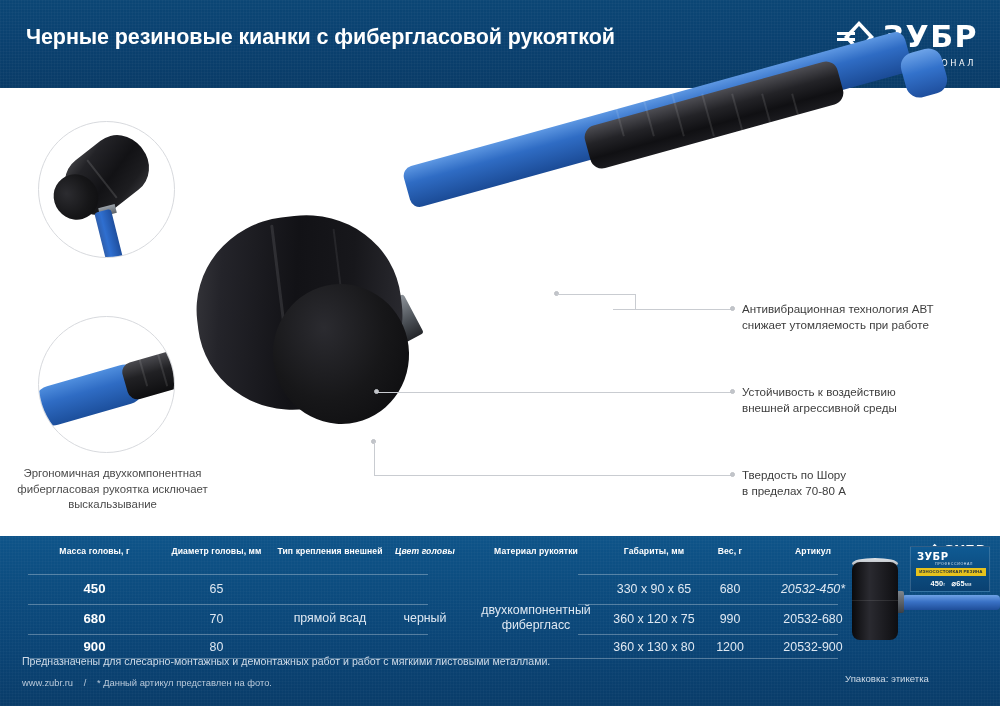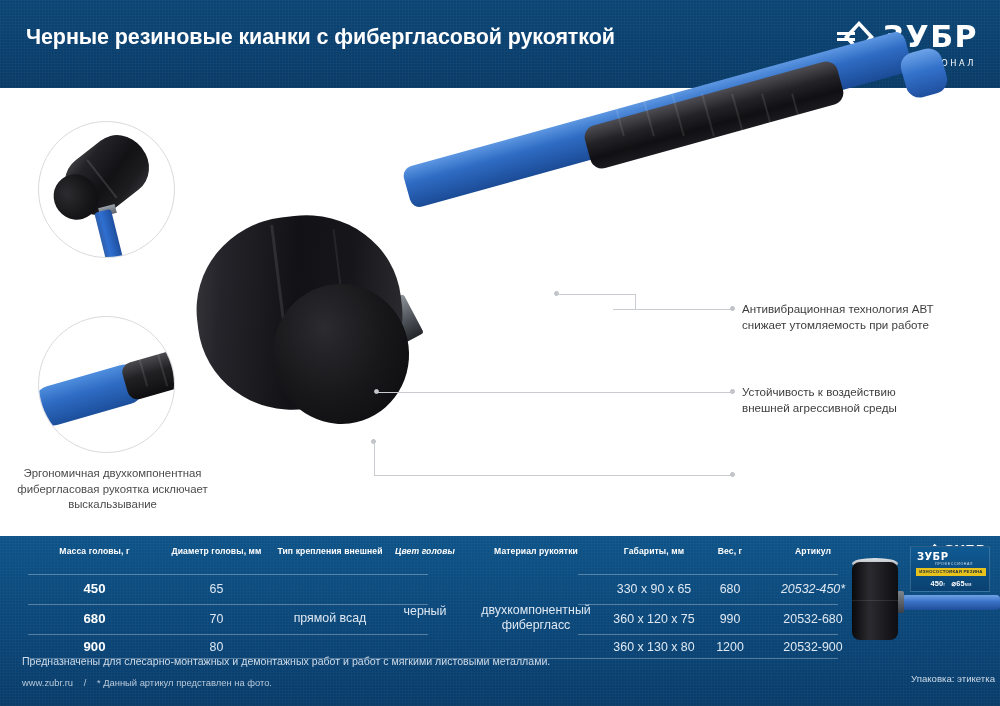--- a/index.html
+++ b/index.html
@@ -203,21 +203,21 @@
 
   .foot1 {
     position:absolute; left: 22px; top: 119px;
     font-size: 10.6px; color: #cfdbe8;
   }
   .foot2 {
     position:absolute; left: 22px; top: 141px;
     font-size: 9.4px; color: #b9c9da;
   }
   .pack-label {
-    position:absolute; left: 845px; top: 137px; width: 150px; text-align:right;
+    position:absolute; left: 845px; top: 137px; width: 150px; text-align:left;
     font-size: 9.6px; color: #cfdbe8;
   }
 
   
   .thumb { position:absolute; left: 840px; top: 8px; width: 160px; height: 124px; }
   .t-head {
     position:absolute; left: 12px; top: 18px; width: 46px; height: 78px;
     background: linear-gradient(90deg,#0a0a0c 0%, #2a2a30 38%, #0e0e11 100%);
     border-radius: 8px;
   }
@@ -344,20 +344,22 @@
     </div>
     <div class="rc-text" style="left:742px; top:296px;">Устойчивость к воздействию
 внешней агрессивной среды</div>
 
     <div class="lead">
       <div class="lead-dot" style="left:371px; top:351px;"></div>
       <div class="lead-v" style="left:374px; top:354px; height:33px;"></div>
       <div class="lead-h" style="left:374px; top:387px; width:357px;"></div>
       <div class="lead-dot" style="left:730px; top:384px;"></div>
     </div>
+    <div class="rc-text" style="left:742px; top:379px;">Твердость по Шору
+в пределах 70-80 А</div>
 
   </div>
 
   <div class="panel">
     <div class="panel-inner">
 
       <div class="panel-logo">
         <div class="pl-row">
           <span class="pl-mark">
             <svg width="15" height="14" viewBox="0 0 38 34">
@@ -406,21 +408,21 @@
         <div class="cell" style="left:672px; width:80px;  top:66px;">990</div>
         <div class="cell" style="left:740px; width:110px; top:66px;">20532-680</div>
 
         <div class="cell cell-bold" style="left:14px;  width:125px; top:93px;">900</div>
         <div class="cell" style="left:126px; width:145px; top:94px;">80</div>
         <div class="cell" style="left:570px; width:132px; top:94px;">360 x 130 x 80</div>
         <div class="cell" style="left:672px; width:80px;  top:94px;">1200</div>
         <div class="cell" style="left:740px; width:110px; top:94px;">20532-900</div>
 
         <div class="cell cell-merge" style="left:236px; width:152px; top:65px;">прямой всад</div>
-        <div class="cell cell-merge" style="left:348px; width:118px; top:58px;">черный</div>
+        <div class="cell cell-merge" style="left:348px; width:118px; top:65px;">черный</div>
         <div class="cell cell-merge" style="left:442px; width:152px; top:57px; white-space:pre-line;">двухкомпонентный
 фибергласс</div>
 
       </div>
 
       <div class="foot1">Предназначены для слесарно-монтажных и демонтажных работ и работ с мягкими листовыми металлами.</div>
       <div class="foot2">
         <span>www.zubr.ru</span>
         <span style="padding:0 8px;">/</span>
         <span>* Данный артикул представлен на фото.</span>

